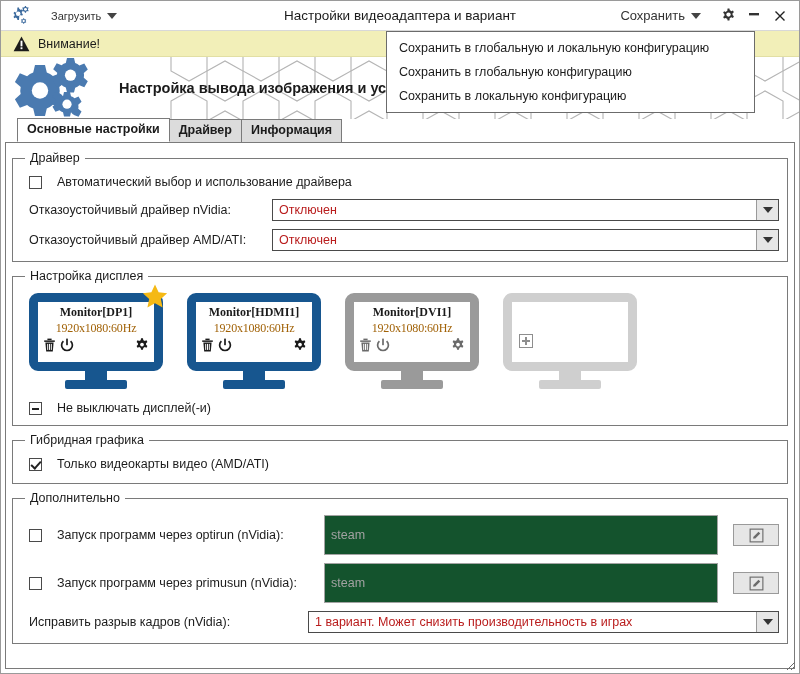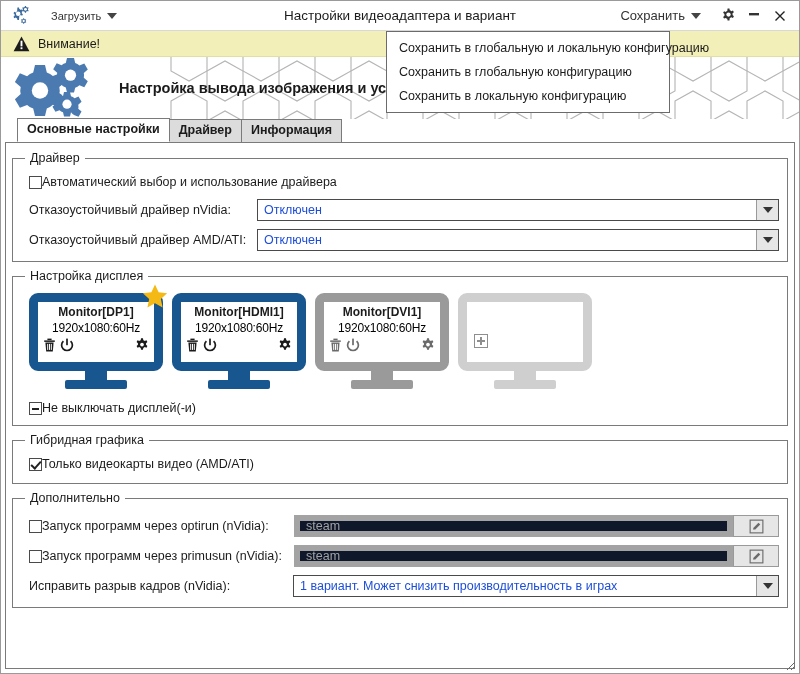--- a/index.html
+++ b/index.html
@@ -41,21 +41,21 @@
   }
   .tb-right { margin-left: auto; display: flex; align-items: center; gap: 0px; padding-right: 6px; }
   .tb-save { font-size: 13px; color:#333; display:flex; align-items:center; gap:6px; padding: 3px 6px; margin-right:8px; }
   .tb-icon { width: 26px; height: 26px; display:flex; align-items:center; justify-content:center; color:#333; }
   .tb-icon.min { font-size: 17px; font-weight: 700; line-height: 0; padding-bottom: 6px;}
   .tb-icon.close { font-size: 17px; line-height: 1; }
 
   
   .dropdown {
     position: absolute;
-    left: 385px; top: 30px; width: 284px;
+    left: 385px; top: 30px; width: 369px;
     background: #ffffff;
     border: 1px solid #6b6b6b;
     z-index: 40;
     padding: 4px 0 4px 0;
   }
   .dropdown-item {
     font-size: 12.5px; color: #1b1b1b;
     padding: 5px 10px 5px 12px;
     white-space: nowrap;
   }
@@ -123,21 +123,21 @@
   }
   fieldset.group {
     border: 1px solid #7a7a7a;
     margin: 0; padding: 6px 8px 8px 8px;
     position: relative;
   }
   fieldset.group > legend {
     font-size: 12.5px; color:#1b1b1b;
     padding: 0 5px; margin-left: 4px;
   }
-  .row { display:flex; align-items:center; gap: 0; }
+  .row { display:flex; align-items:center; gap: 15px; }
   .lbl { font-size: 12.5px; color:#1b1b1b; white-space: nowrap; }
 
   
   .cb {
     width:13px; height:13px; flex:0 0 13px;
     border:1px solid #4a4a4a; background:#fff;
     position: relative; display:inline-block;
   }
   .cb.checked::after {
     content:""; position:absolute; left:3px; top:0px;
@@ -148,65 +148,65 @@
     content:""; position:absolute; left:2px; top:5px;
     width:7px; height:2px; background:#222;
   }
 
   
   .select {
     position: relative;
     height: 22px; background:#fff;
     border: 1px solid #4a4a4a;
     display:flex; align-items:center;
-    font-size:12.5px; color:#1d4ed8;
+    font-size:12.5px; color:#b91c1c;
     padding-left: 6px;
     flex: 1 1 auto; min-width: 0;
   }
   .select .arrowbox {
     position:absolute; right:0; top:0; bottom:0; width:22px;
     background:#e6e6e6; border-left:1px solid #9a9a9a;
     display:flex; align-items:center; justify-content:center;
   }
   .arrow-dn { width:0;height:0;border-left:5px solid transparent;border-right:5px solid transparent;border-top:6px solid #333; }
 
   
   .tinput {
-    height: 22px; background:#0f172a; border:6px solid #a3a3a3;
+    height: 40px; background:#14532d; border:1px solid #a3a3a3;
     display:flex; align-items:center; padding-left:6px;
     font-size:12.5px; color:#a2a2a2;
     flex: 1 1 auto; min-width:0;
   }
   .editbtn {
     width: 46px; height: 22px; flex:0 0 46px;
     background:#e6e6e6; border:1px solid #9a9a9a;
     display:flex; align-items:center; justify-content:center;
     color:#6a6a6a;
   }
 
   
-  .monitors { display:flex; align-items:flex-start; gap: 9px; padding: 4px 0 6px 8px; }
+  .monitors { display:flex; align-items:flex-start; gap: 24px; padding: 4px 0 6px 8px; font-family: Liberation Serif, serif; }
   .mon { position: relative; width: 134px; }
   .mon-screen {
     width: 134px; height: 78px;
     border: 9px solid #17568f;
     border-radius: 9px;
     background: #ffffff;
     display:flex; flex-direction:column;
     padding: 2px 5px 2px 5px;
     position: relative;
   }
   .mon.grey .mon-screen { border-color: #9a9a9a; }
   .mon.empty .mon-screen { border-color: #cfcfcf; }
   .mon-neck { width: 22px; height: 9px; background:#17568f; margin: 0 auto; }
   .mon-base { width: 62px; height: 9px; background:#17568f; margin: 0 auto; border-radius: 2px; }
   .mon.grey .mon-neck, .mon.grey .mon-base { background:#9a9a9a; }
   .mon.empty .mon-neck, .mon.empty .mon-base { background:#cfcfcf; }
   .mon-name { font-size:12px; font-weight:700; color:#1b1b1b; text-align:center; line-height:16px; }
-  .mon-res  { font-size:12px; color:#000000; text-align:center; line-height:16px; letter-spacing:-0.2px;}
+  .mon-res  { font-size:12px; color:#a16207; text-align:center; line-height:16px; letter-spacing:-0.2px;}
   .mon-icons { display:flex; align-items:center; gap:4px; margin-top: 2px; }
   .mon-icons .spacer { flex:1 1 auto; }
   .star { position:absolute; right:-6px; top:-10px; width:28px; height:28px; z-index:5; }
   .plus-box {
     width: 14px; height: 14px; border:1.5px solid #8e8e8e;
     position: relative; margin-top: 30px; margin-left: 2px;
   }
   .plus-box::before { content:""; position:absolute; left:2px; top:5px; width:8px; height:2px; background:#8e8e8e; }
   .plus-box::after  { content:""; position:absolute; left:5px; top:2px; width:2px; height:8px; background:#8e8e8e; }
 

